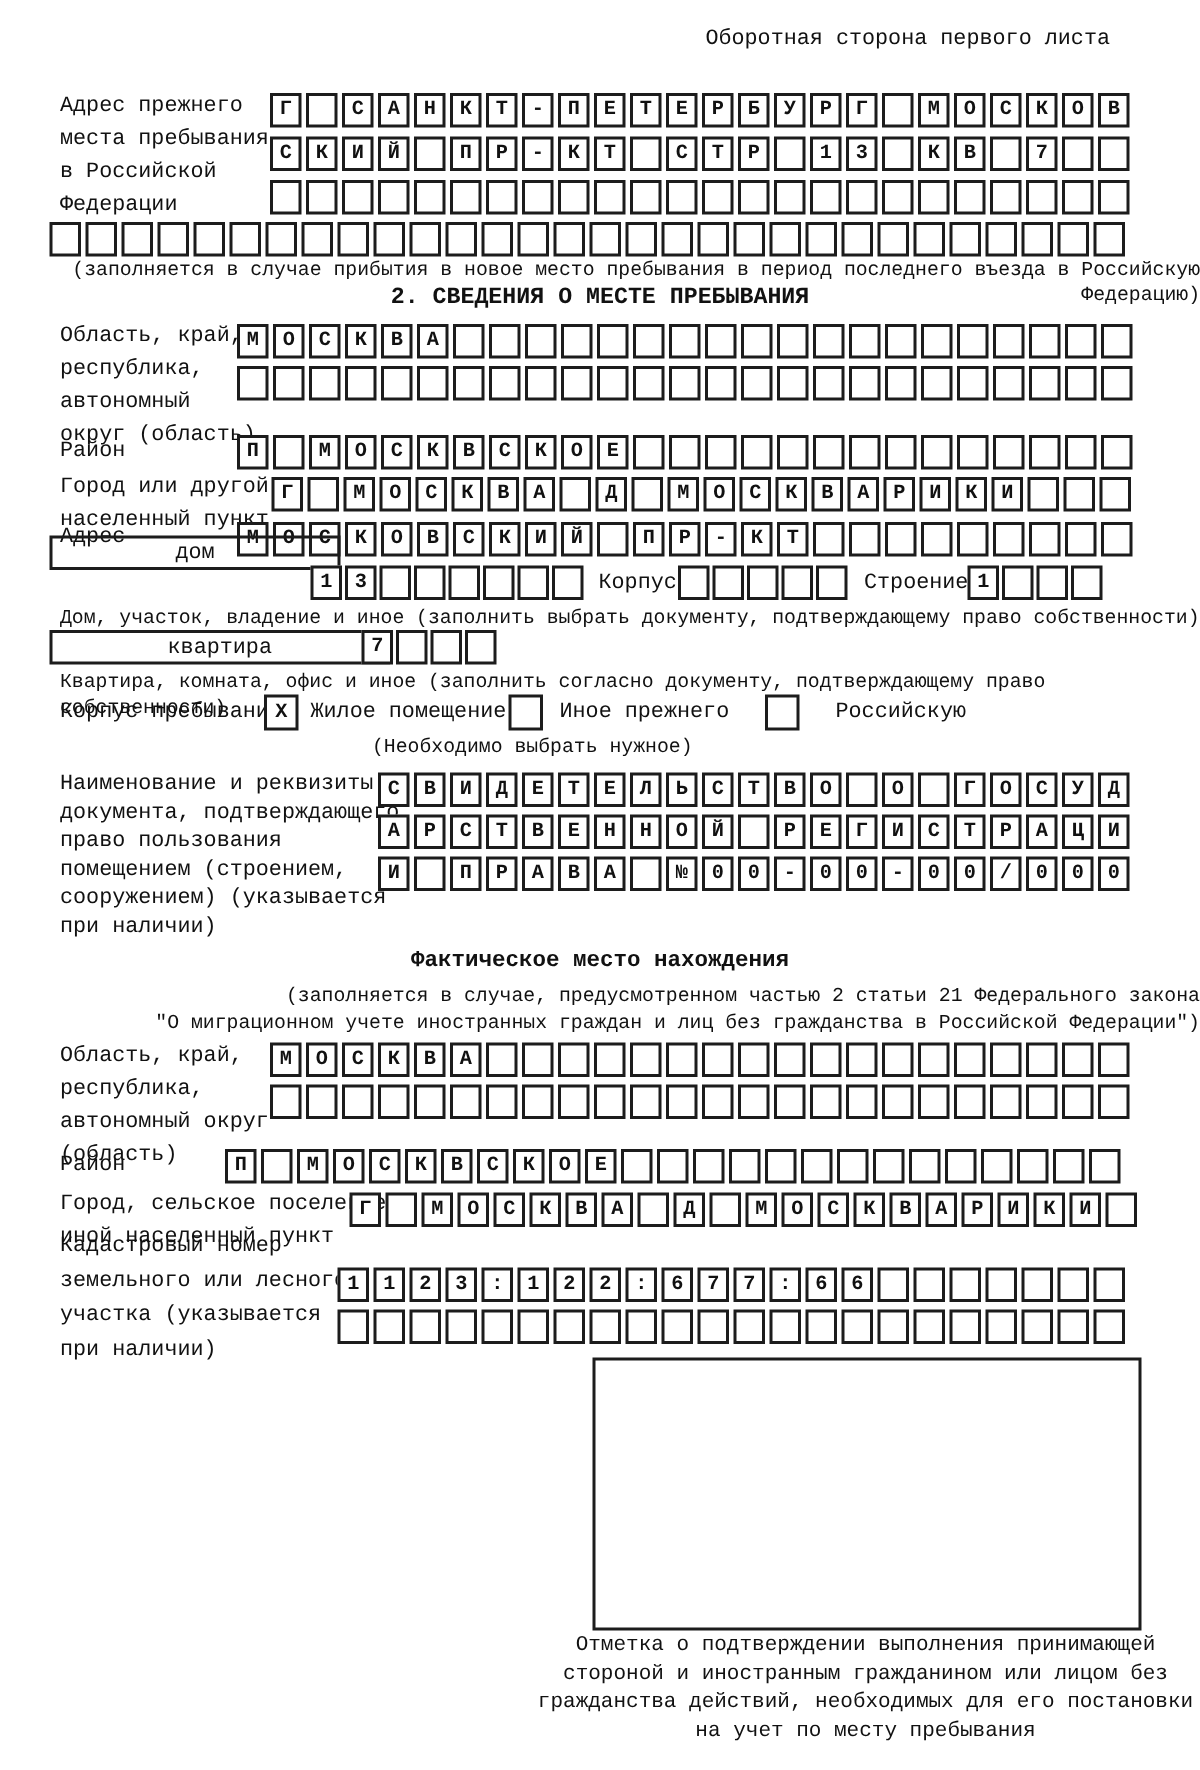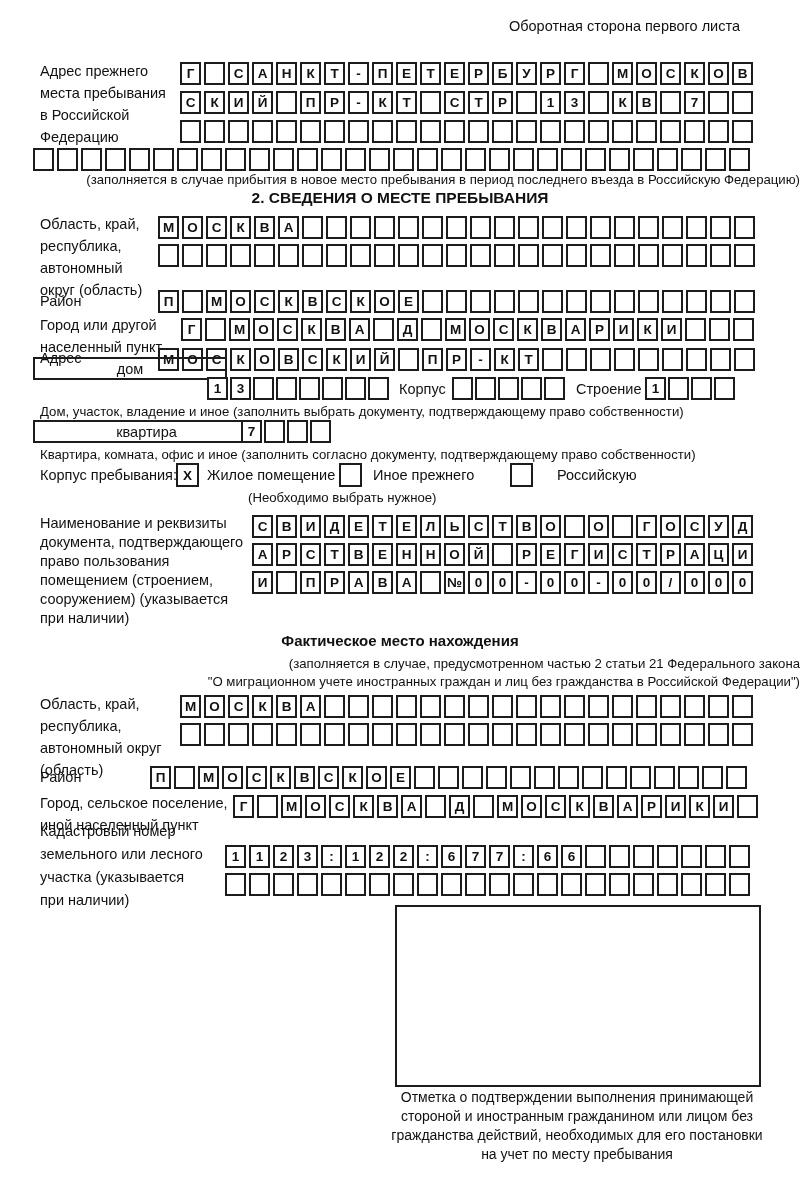--- a/index.html
+++ b/index.html
@@ -1,17 +1,17 @@
 <!DOCTYPE html>
 <html><head>
 <meta charset="utf-8">
 <style>
   html,body{margin:0;padding:0;background:#fff}
   .page{position:relative;width:800px;height:1180px;background:#fff;overflow:hidden;
-        font-family:Liberation Sans, sans-serif;color:#111}
+        font-family:Liberation Mono, monospace;color:#111}
   .lbl{position:absolute;font-size:14.5px;line-height:22px;white-space:pre-line}
   .cap{position:absolute;font-size:13.2px;line-height:17px;white-space:pre-line}
   .center{left:0;width:100%;text-align:right}
   .title{position:absolute;left:0;width:100%;text-align:center;font-weight:bold;font-size:15.5px}
   .hdr{position:absolute;top:18px;right:60px;font-size:14.5px}
   .row{position:absolute;display:flex;gap:3px}
   .row.tight{gap:2px}
   .cell{width:21px;height:23px;border:2px solid #1c1c1c;box-sizing:border-box;flex:0 0 auto;
         display:flex;align-items:center;justify-content:center;
         font-size:13.5px;font-weight:bold;background:#fff}
@@ -25,21 +25,21 @@
 </head>
 <body>
 
 <div class="page">
 
   <div class="hdr">Оборотная сторона первого листа</div>
 
   <div class="lbl" style="left:40px;top:60px">Адрес прежнего
 места пребывания
 в Российской
-Федерацию</div>
+Федерации</div>
   <div class="row" style="left:180px;top:62px">
       <span class="cell">Г</span>
       <span class="cell"></span>
       <span class="cell">С</span>
       <span class="cell">А</span>
       <span class="cell">Н</span>
       <span class="cell">К</span>
       <span class="cell">Т</span>
       <span class="cell">-</span>
       <span class="cell">П</span>

